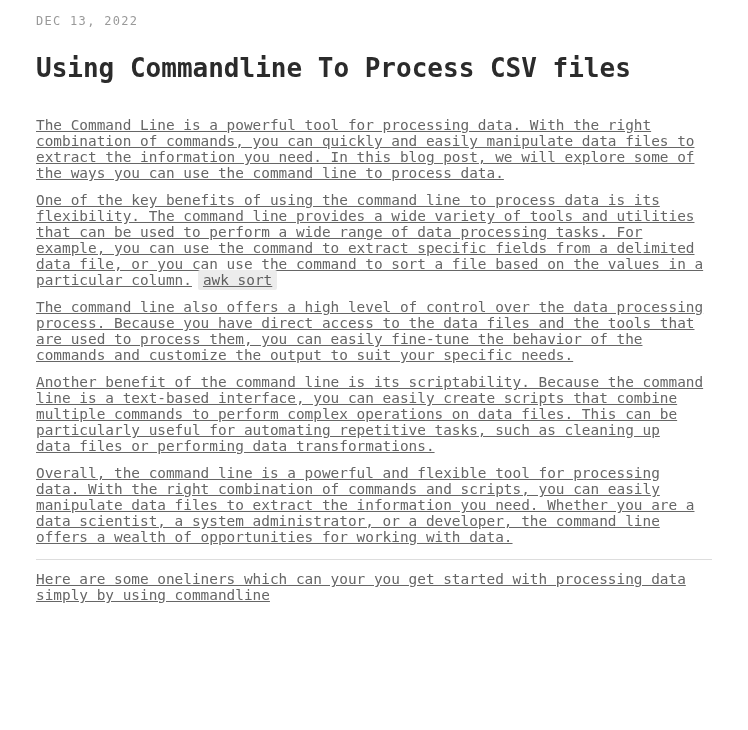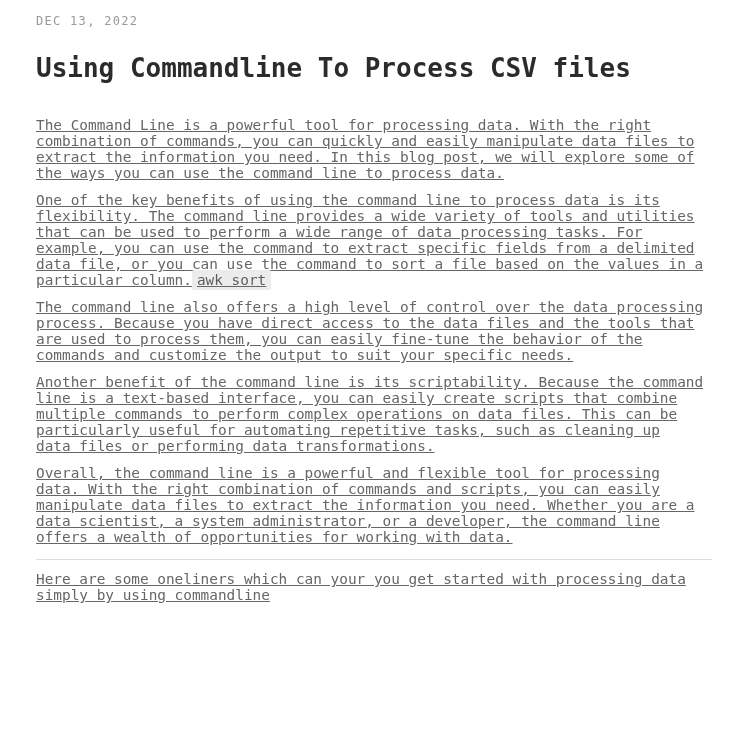--- a/index.html
+++ b/index.html
@@ -36,20 +36,21 @@
     line-height: 16px;
     margin: 0 0 11px 0;
     white-space: pre-line;
     text-decoration: underline;
   }
   .inline-code {
     background: #ececec;
     color: #5e5e5e;
     padding: 2px 5px;
     border-radius: 2px;
+    margin-left: 6px;
     white-space: nowrap;
   }
   hr.divider {
     border: none;
     border-top: 1px solid #dddddd;
     margin: 14px 0 11px 0;
   }
 </style>
 </head>
 <body>

